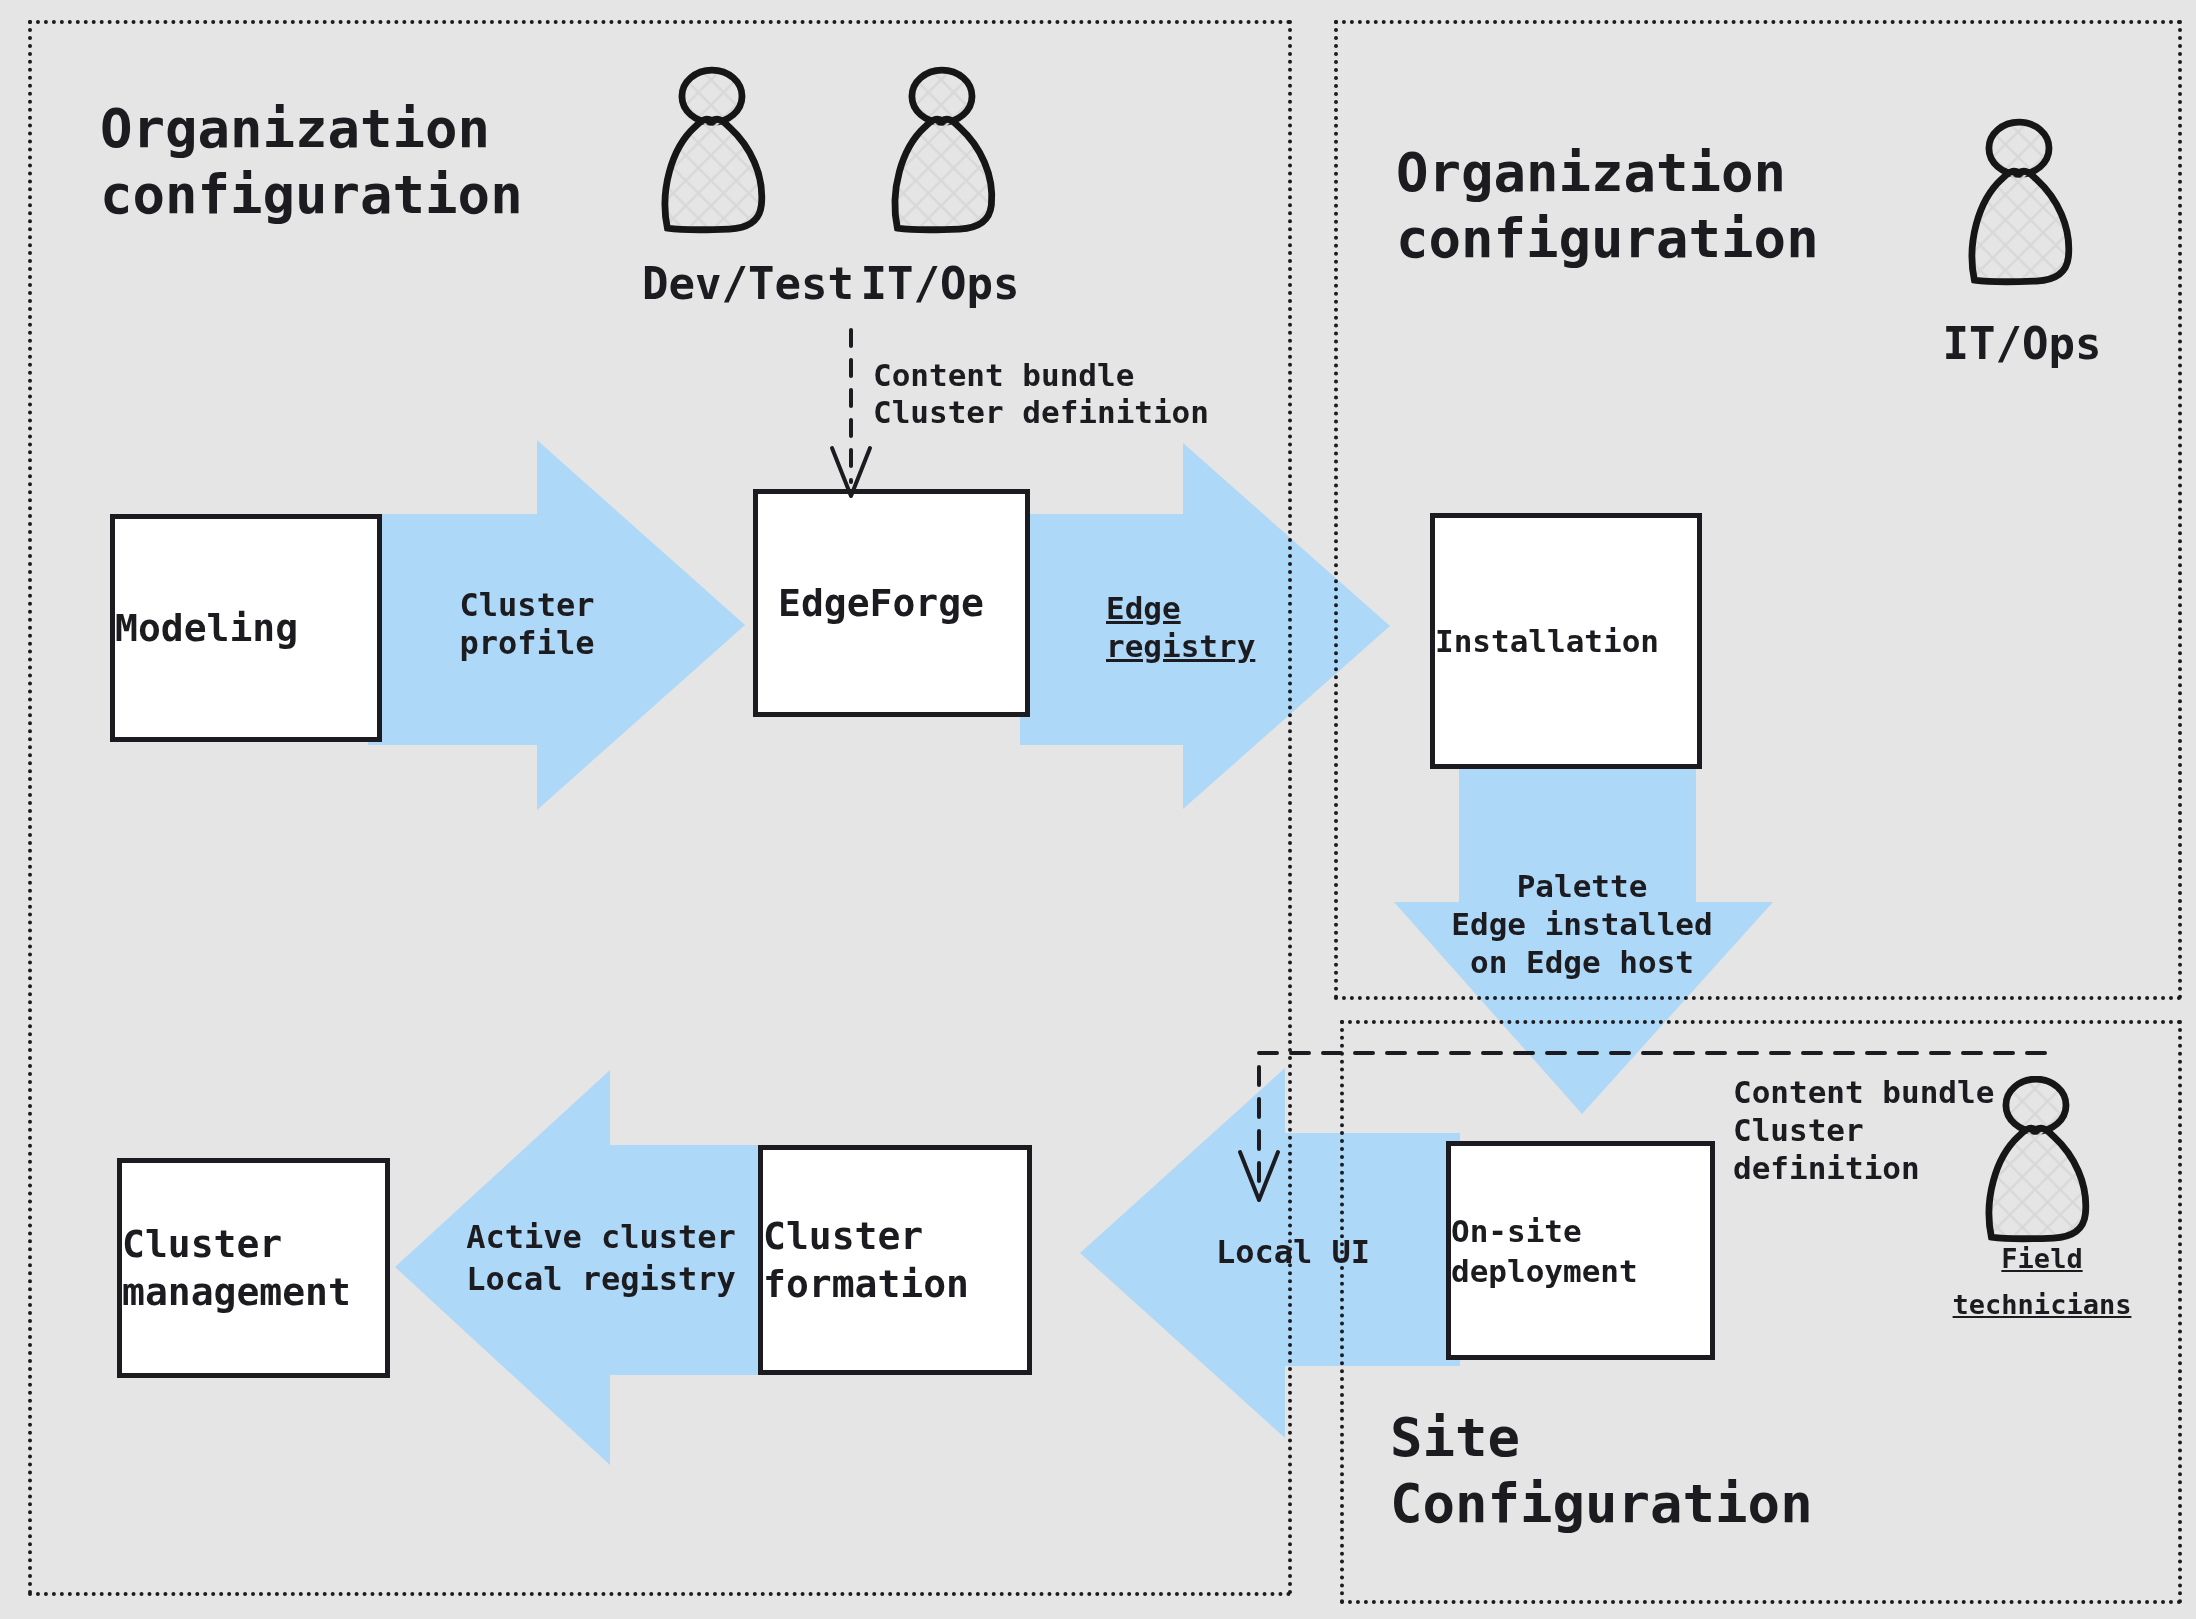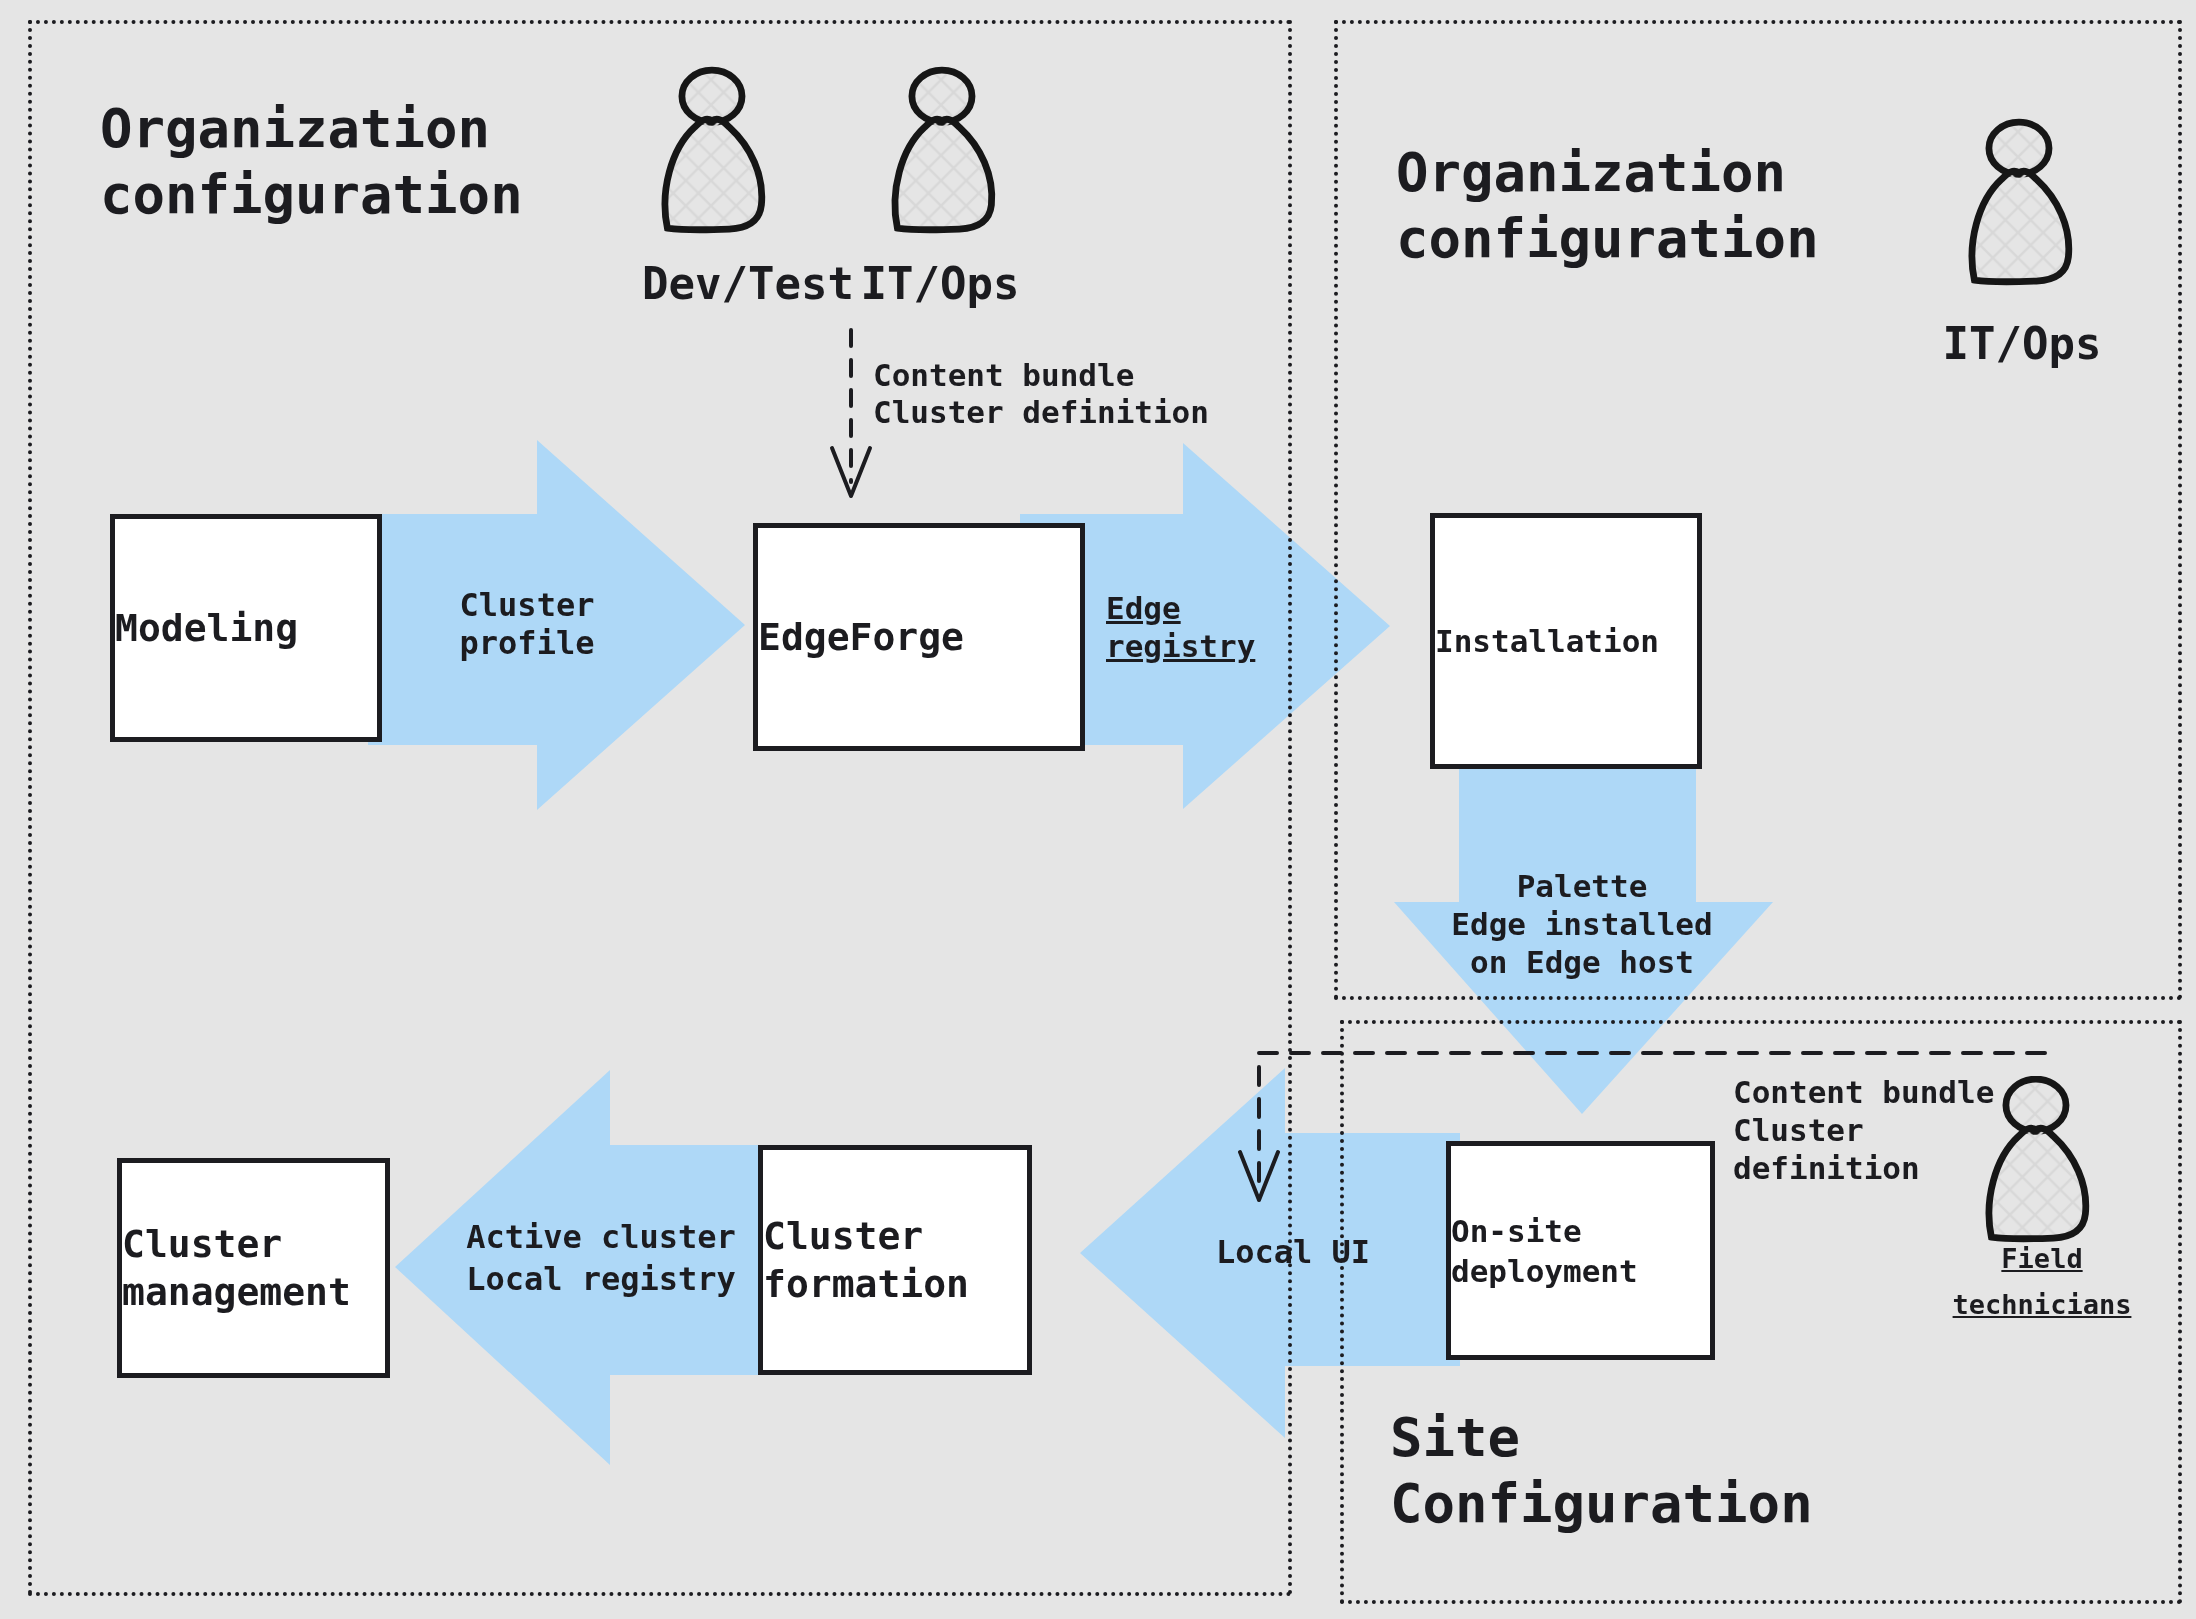--- a/index.html
+++ b/index.html
@@ -84,21 +84,21 @@
   <div class="plabel f44" style="left:940px;top:258px;">IT/Ops</div>
   <div class="plabel f44" style="left:2022px;top:318px;">IT/Ops</div>
   <div class="plabel" style="left:2042px;top:1236px;font-size:27px;line-height:46px;text-decoration:underline;">
     <span class="l">Field</span><br>
     <span class="l">technicians</span>
   </div>
 
   <div class="node f38" style="left:110px;top:514px;width:272px;height:228px;">
     <span>Modeling</span>
   </div>
-  <div class="node f38" style="left:753px;top:523px;width:332px;height:228px;">
+  <div class="node f38" style="left:753px;top:489px;width:277px;height:228px;padding-left:20px;">
     <span>EdgeForge</span>
   </div>
   <div class="node f31" style="left:1430px;top:513px;width:272px;height:256px;">
     <span>Installation</span>
   </div>
   <div class="node f31" style="left:1446px;top:1141px;width:269px;height:219px;line-height:40px;">
     <span class="l">On-site</span>
     <span class="l">deployment</span>
   </div>
   <div class="node f38" style="left:758px;top:1145px;width:274px;height:230px;">

